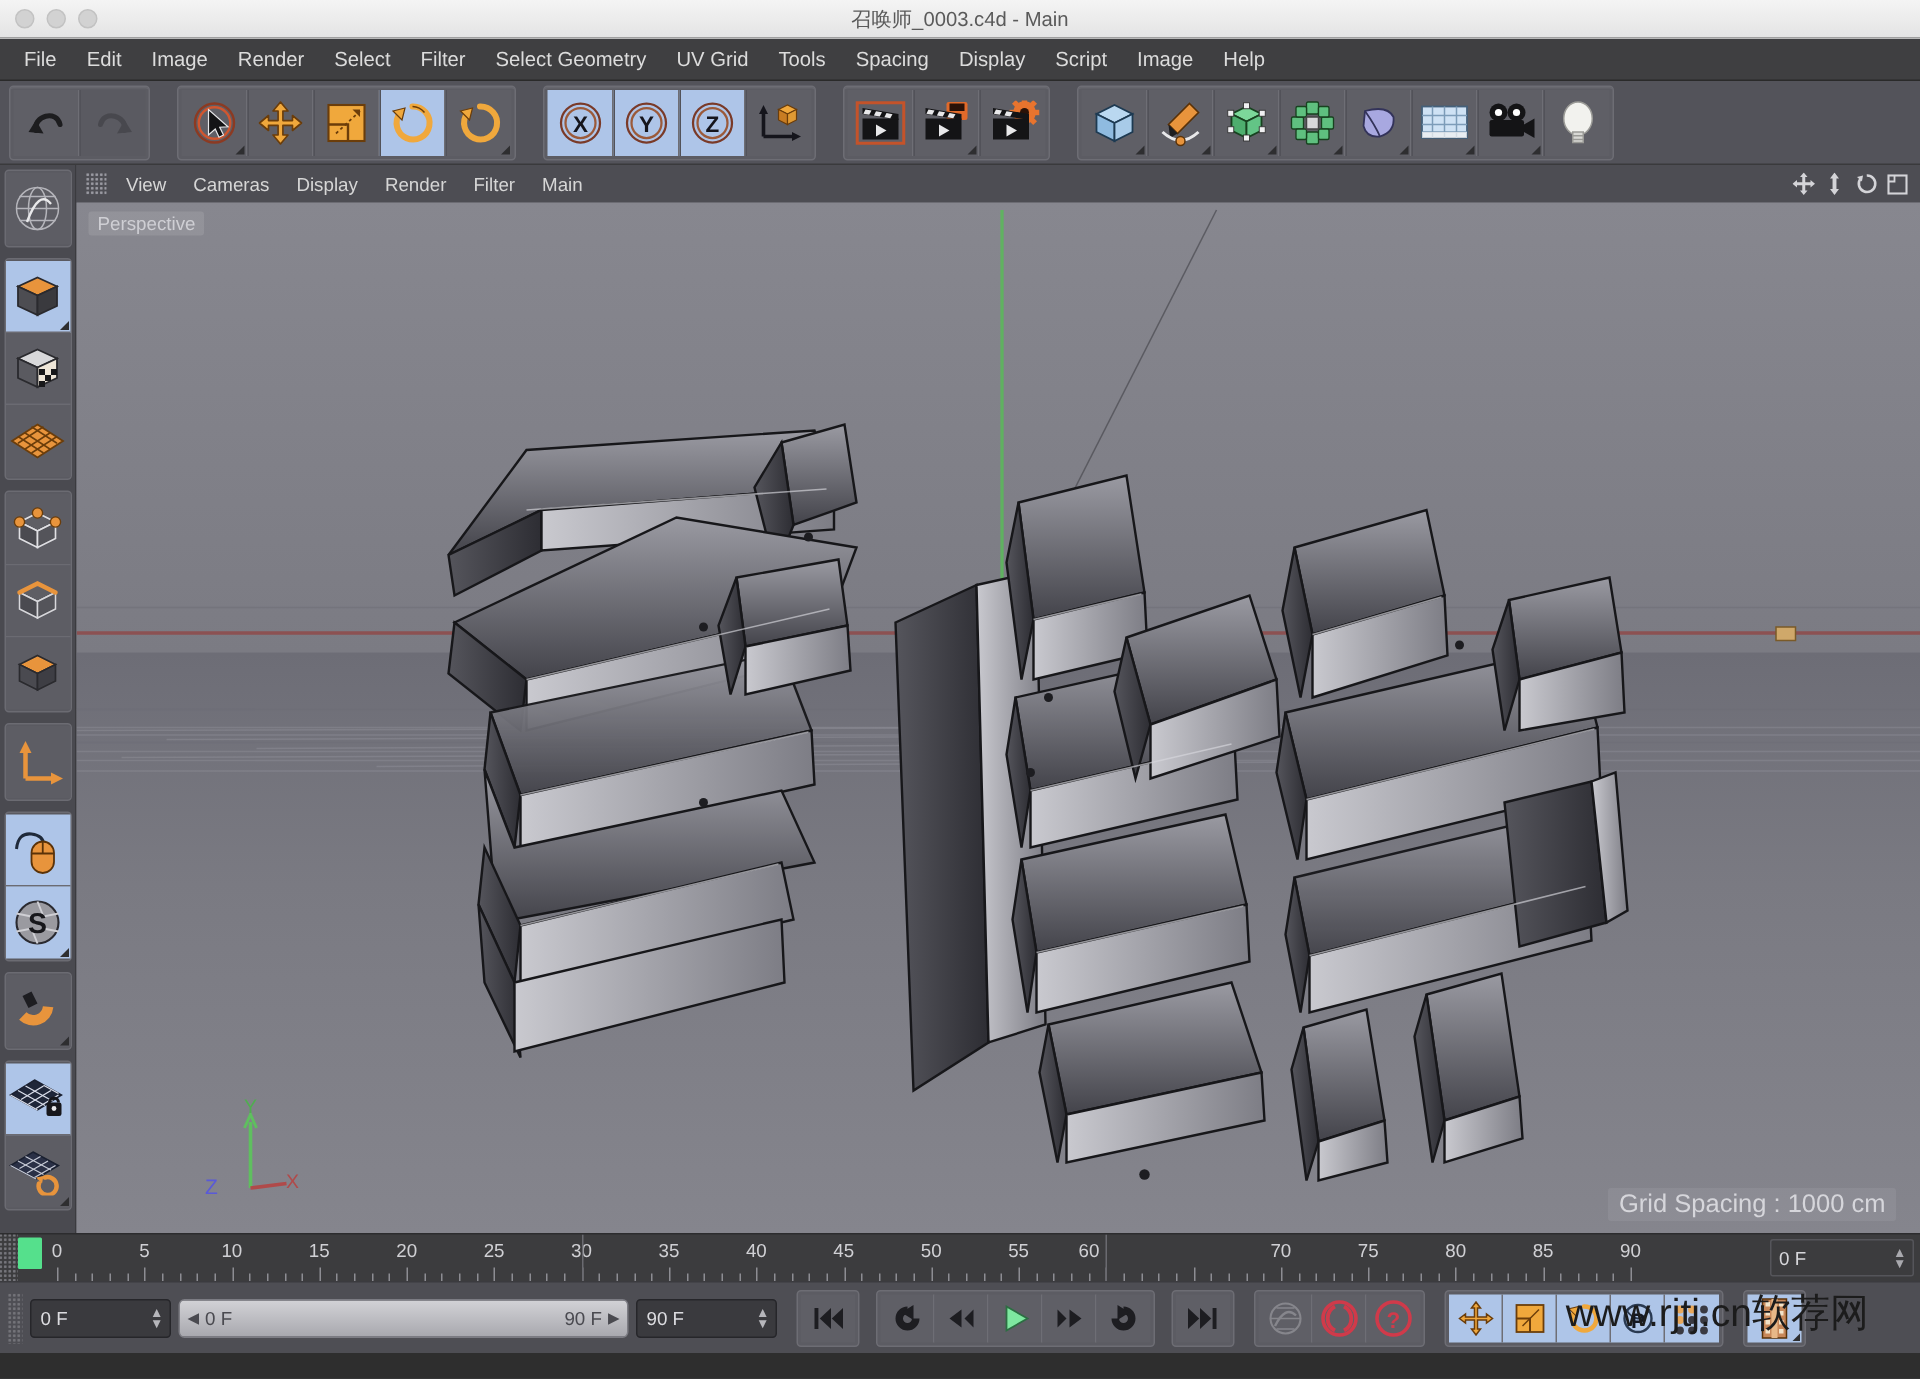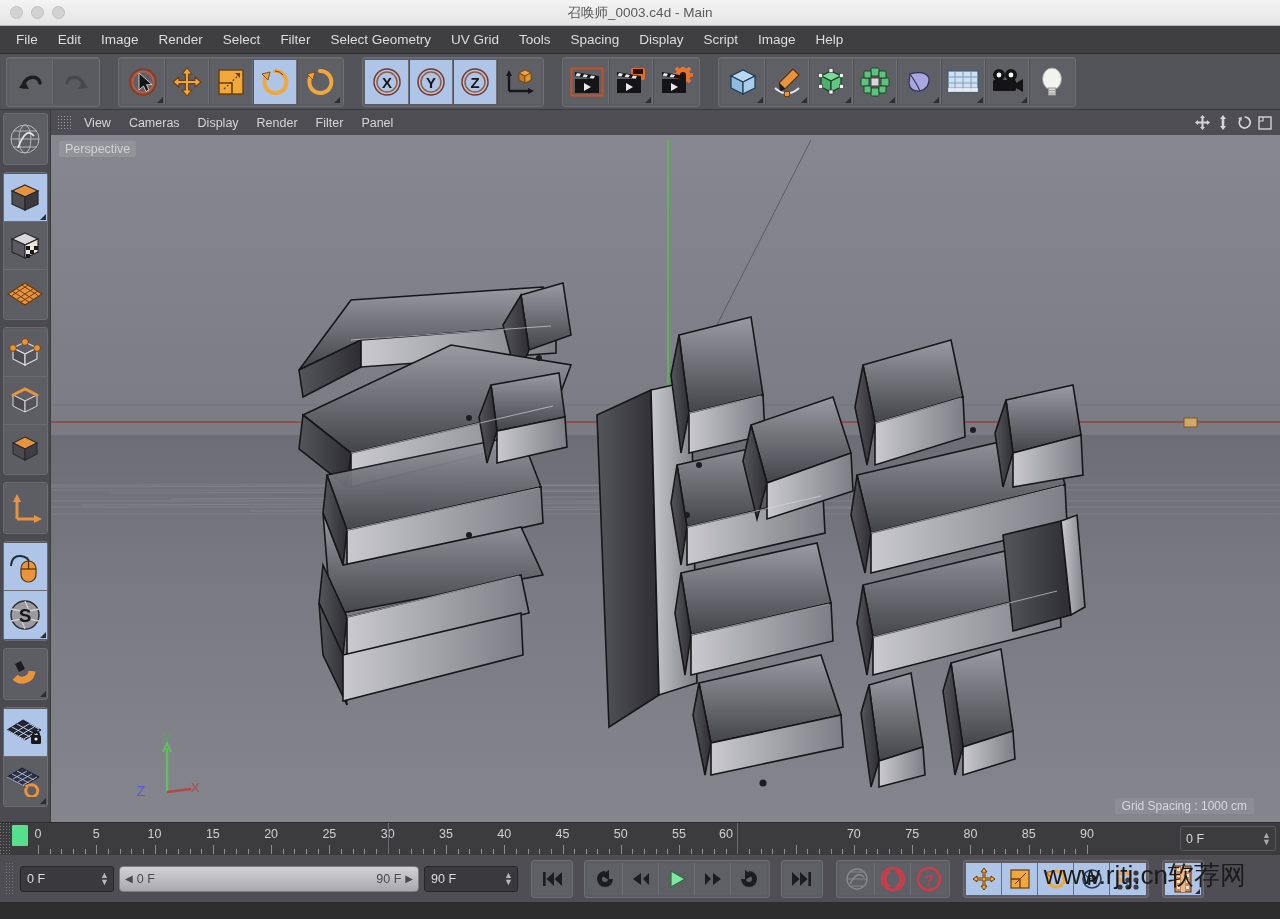--- a/index.html
+++ b/index.html
@@ -108,21 +108,21 @@
 
   .viewport{
     flex:1;position:relative;overflow:hidden;
     background:linear-gradient(180deg,#83838b 0%,#7d7d85 44%,#6e6e76 46%,#77777f 62%,#84848c 100%);
   }
   .vp-label{
     position:absolute;left:8px;top:6px;font-size:12.5px;color:#cfcfd4;
     background:rgba(255,255,255,.10); padding:1px 6px; border-radius:2px;
   }
   .gridspacing{
-    position:absolute;right:26px;bottom:8px;font-size:12px;color:#d6d6db;
+    position:absolute;right:16px;bottom:8px;font-size:17px;color:#d6d6db;
     background:rgba(255,255,255,.07);padding:1px 7px;border-radius:2px;
   }
   .axis-gizmo{ position:absolute;left:82px;bottom:22px;width:70px;height:70px;}
 
   
   .timeline{
     height:32px;background:#3c3c3e;position:relative;
     border-top:1px solid #2c2c2e;display:flex;align-items:stretch;
   }
   .tl-grip{
@@ -584,21 +584,21 @@
 
   <div class="vpcol">
 
     <div class="vphead">
       <div class="grip"></div>
       <div class="vp-menu">View</div>
       <div class="vp-menu">Cameras</div>
       <div class="vp-menu">Display</div>
       <div class="vp-menu">Render</div>
       <div class="vp-menu">Filter</div>
-      <div class="vp-menu">Panel</div>
+      <div class="vp-menu">Main</div>
 
       <div class="vphead-right">
         <div class="vph-icon">
           <svg width="15" height="15" viewBox="0 0 15 15">
               <path d="M7.5 0 L10 3 L8.5 3 L8.5 6.5 L12 6.5 L12 5 L15 7.5 L12 10 L12 8.5 L8.5 8.5 L8.5 12 L10 12 L7.5 15 L5 12 L6.5 12 L6.5 8.5 L3 8.5 L3 10 L0 7.5 L3 5 L3 6.5 L6.5 6.5 L6.5 3 L5 3 Z" fill="#d4d4d8"></path>
             </svg>
         </div>
         <div class="vph-icon">
           <svg width="14" height="15" viewBox="0 0 14 15">
               <path d="M7 0 L10 4 L8.3 4 L8.3 11 L10 11 L7 15 L4 11 L5.7 11 L5.7 4 L4 4 Z" fill="#d4d4d8"></path>

